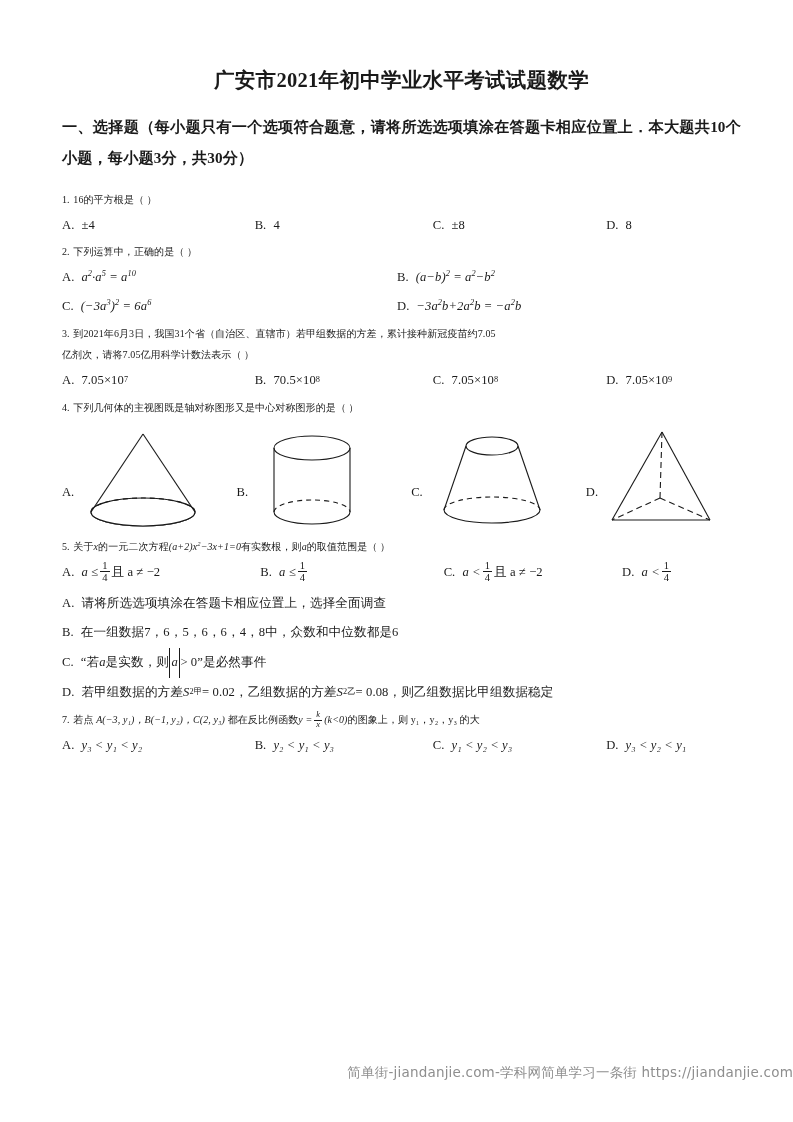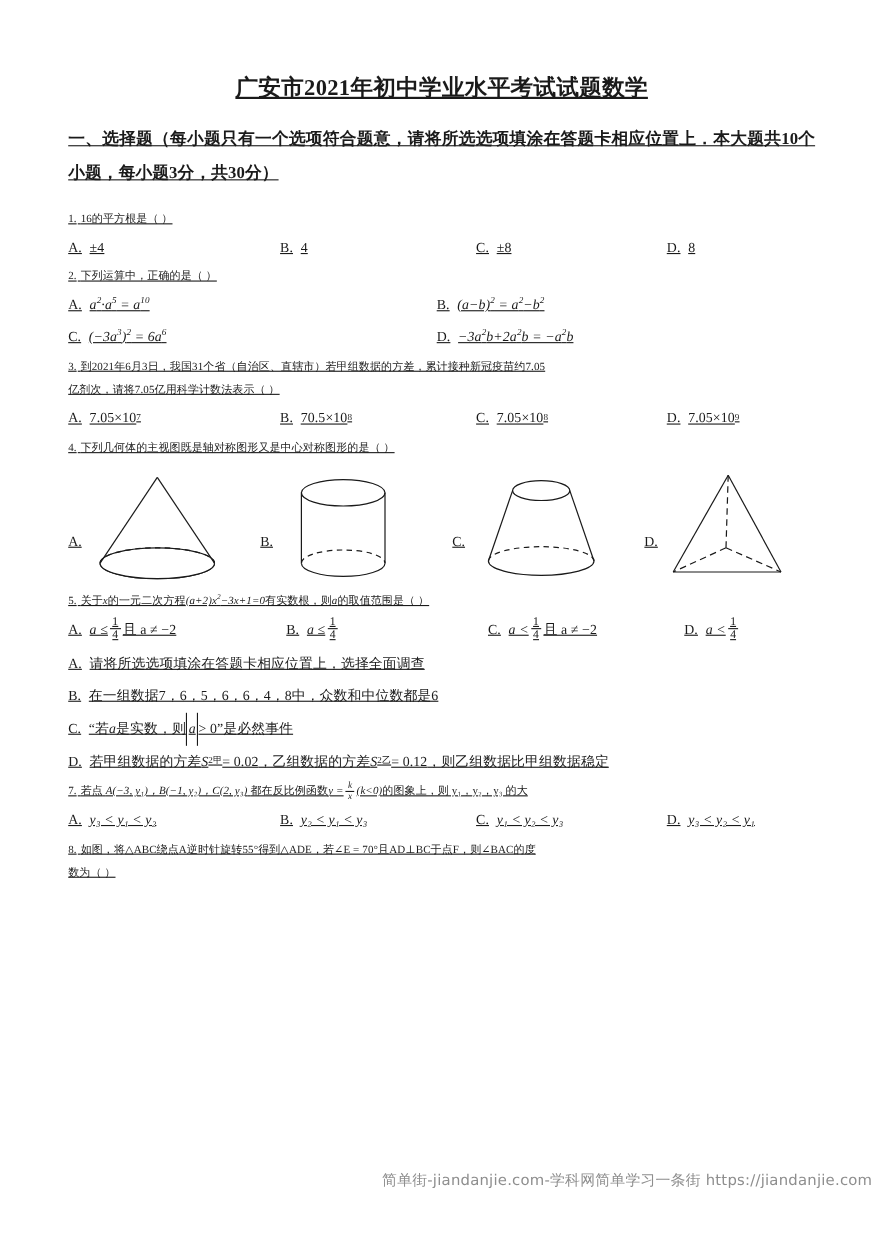--- a/index.html
+++ b/index.html
@@ -11,21 +11,20 @@
     width: 793px; height: 1122px;
     font-family: "Liberation Serif", "DejaVu Serif", serif;
     color: #1a1a1a;
     position: relative;
     overflow: hidden;
   }
   .page {
     width: 793px; height: 930px;
     padding: 60px 52px 0 62px;
     position: relative;
-    text-decoration: underline;
   }
   .doc-title {
     text-align: center;
     font-size: 20.5px;
     font-weight: bold;
     letter-spacing: 0.3px;
     margin: 6px 0 16px 0;
     line-height: 1.4;
   }
   .section-header {
@@ -330,21 +329,21 @@
       <span class="tag">D.</span>
       <span>若甲组数据的方差</span>
         <span class="mathit">S</span>
         <sup>2</sup>
         <sub>甲</sub>
         <span>= 0.02</span>
         <span>，乙组数据的方差</span>
         <span class="mathit">S</span>
         <sup>2</sup>
         <sub>乙</sub>
-        <span>= 0.12</span>
+        <span>= 0.08</span>
         <span>，则乙组数据比甲组数据稳定</span>
     </div>
   </div>
 
   <div class="q">
     <div class="q-stem">
       <span class="num">7.</span>
       <span>若点</span>
       <span class="mathit">A(−3, y₁)，B(−1, y₂)，C(2, y₃)</span>
       <span>都在反比例函数</span><span class="mathit">y =</span><span class="frac mathit">
@@ -365,23 +364,16 @@
         <span class="tag">C.</span>
         <span class="mathit">y₁ &lt; y₂ &lt; y₃</span>
       </div>
       <div class="opt">
         <span class="tag">D.</span>
         <span class="mathit">y₃ &lt; y₂ &lt; y₁</span>
       </div>
     </div>
   </div>
 
-  <div class="q">
-    <div class="q-stem">
-      <span class="num">8.</span>
-      <span>如图，将△ABC绕点A逆时针旋转55°得到△ADE，若∠E = 70°且AD⊥BC于点F，则∠BAC的度</span>
-    </div>
-    <div class="q-stem">数为（      ）</div>
-  </div>
 
   <div class="footer">简单街-jiandanjie.com-学科网简单学习一条街 https://jiandanjie.com</div>
 
 </div>
 
 </body></html>

